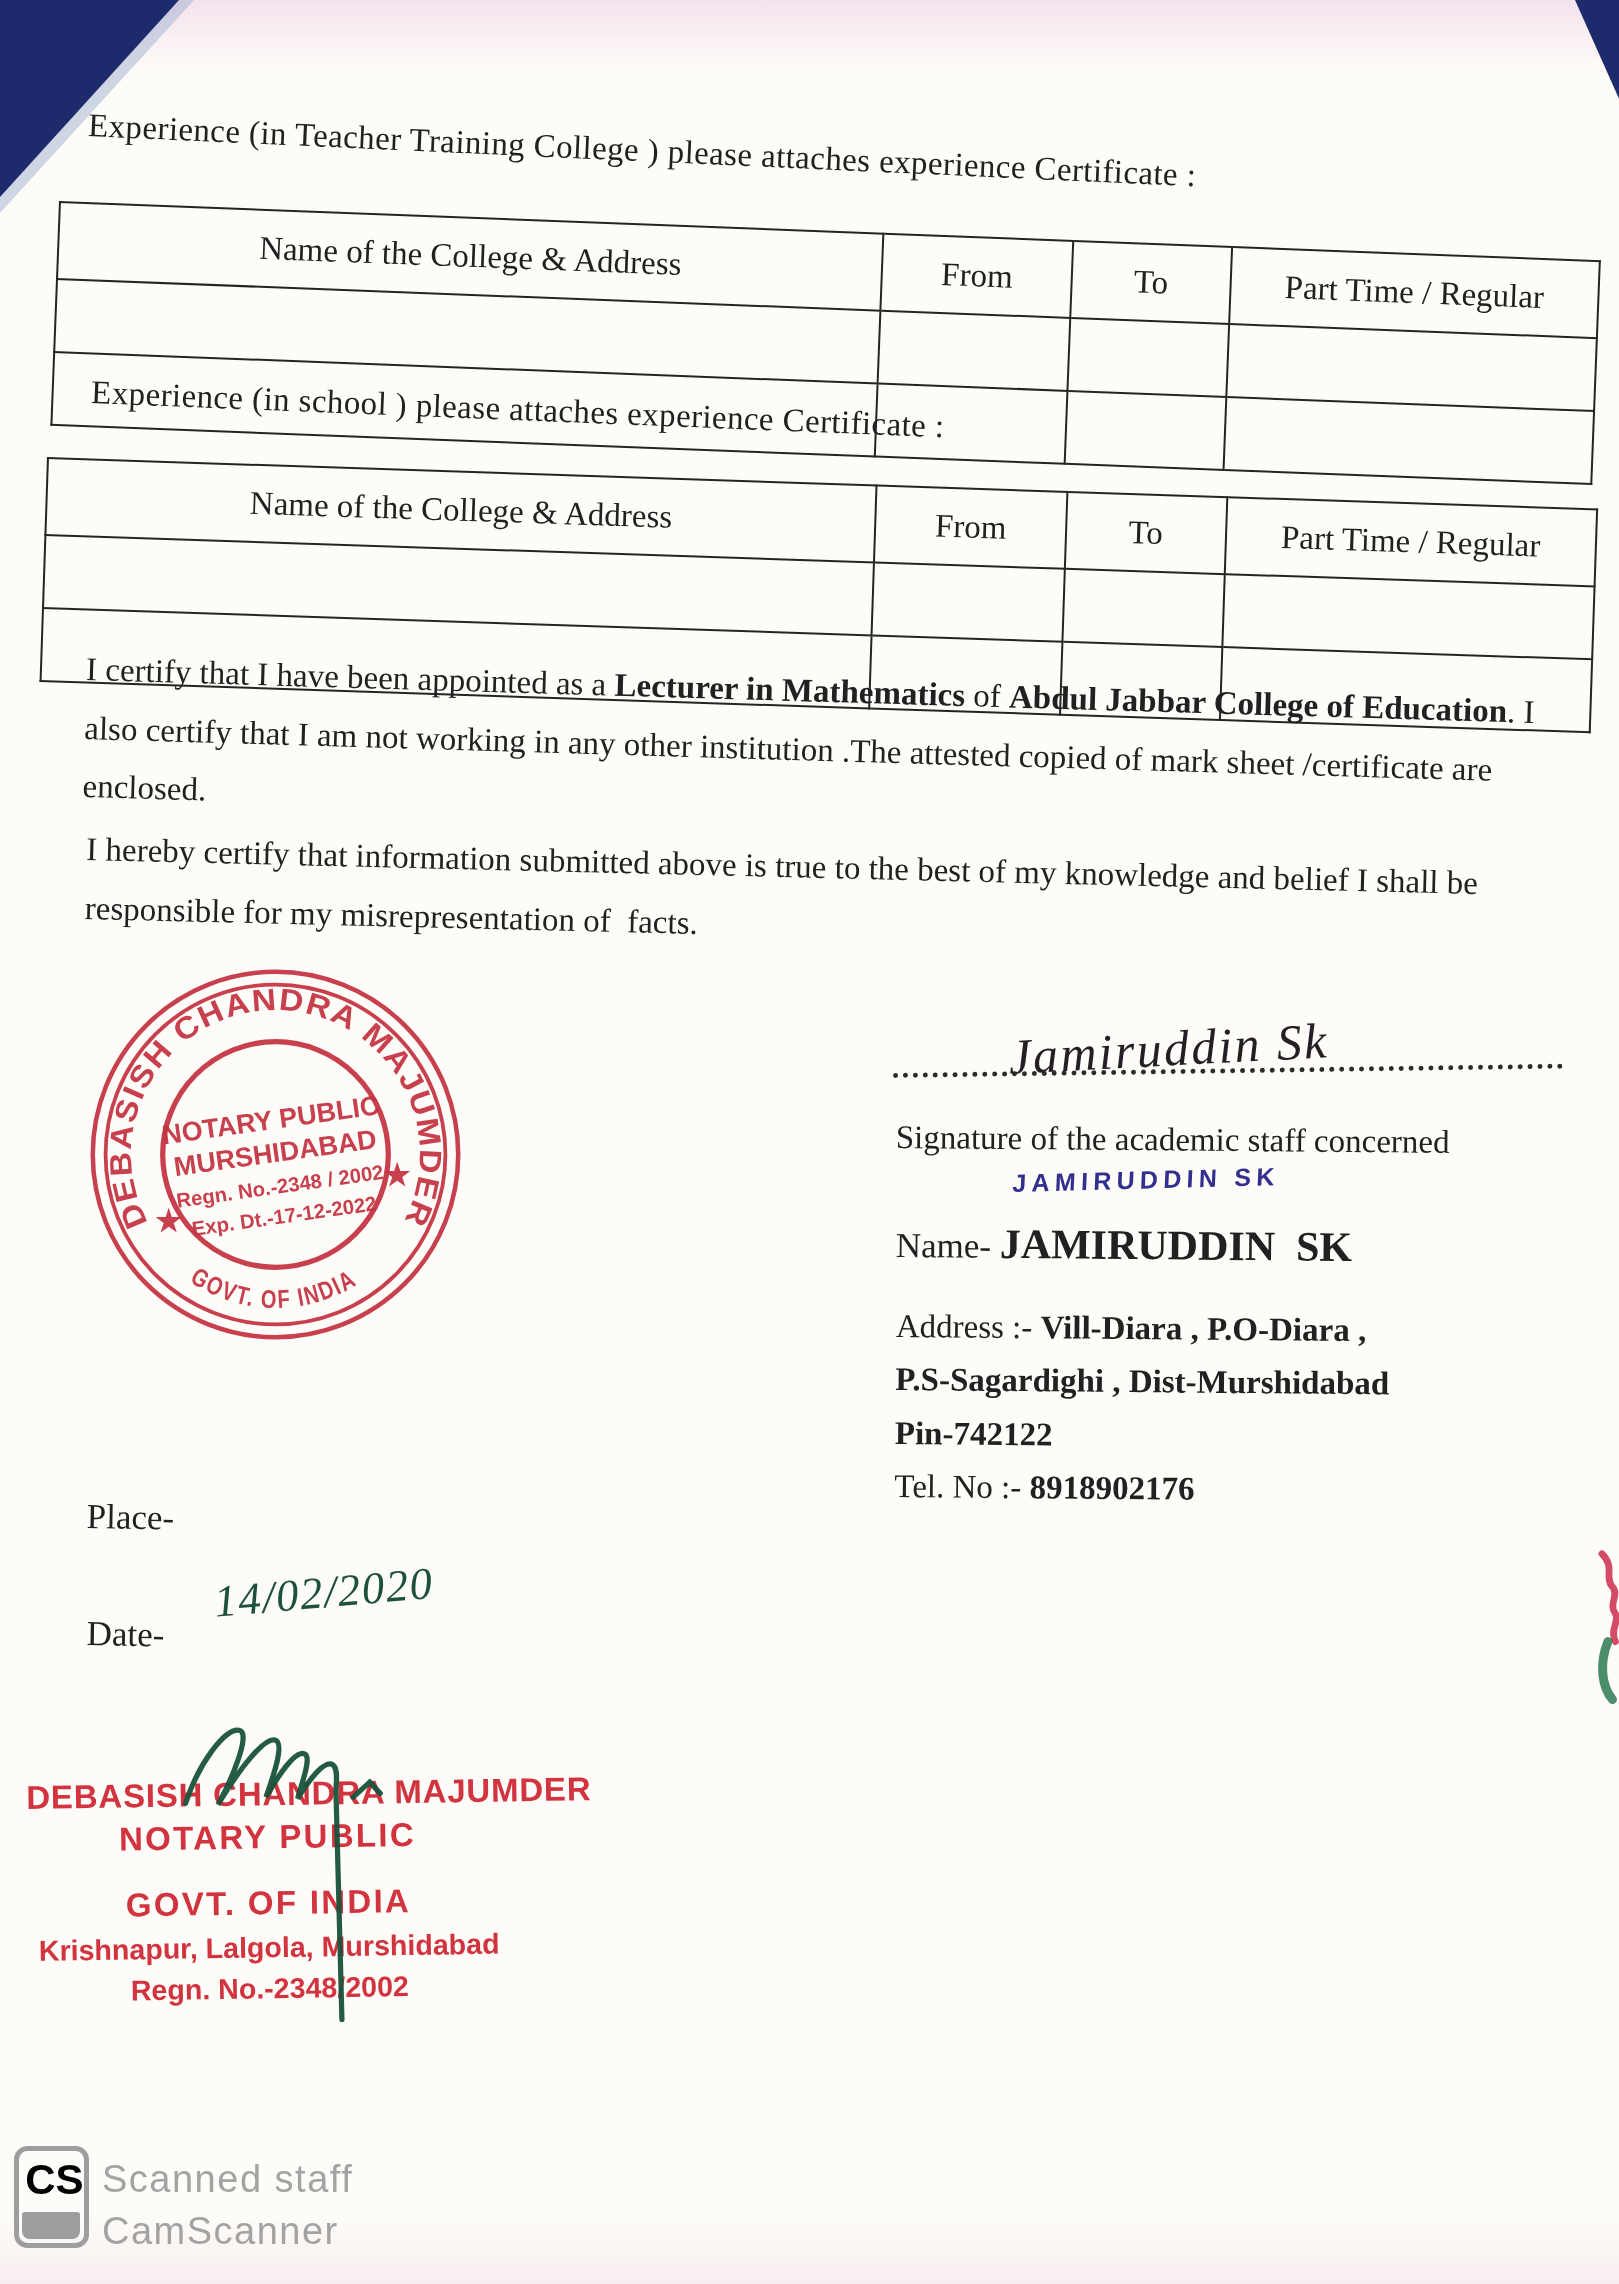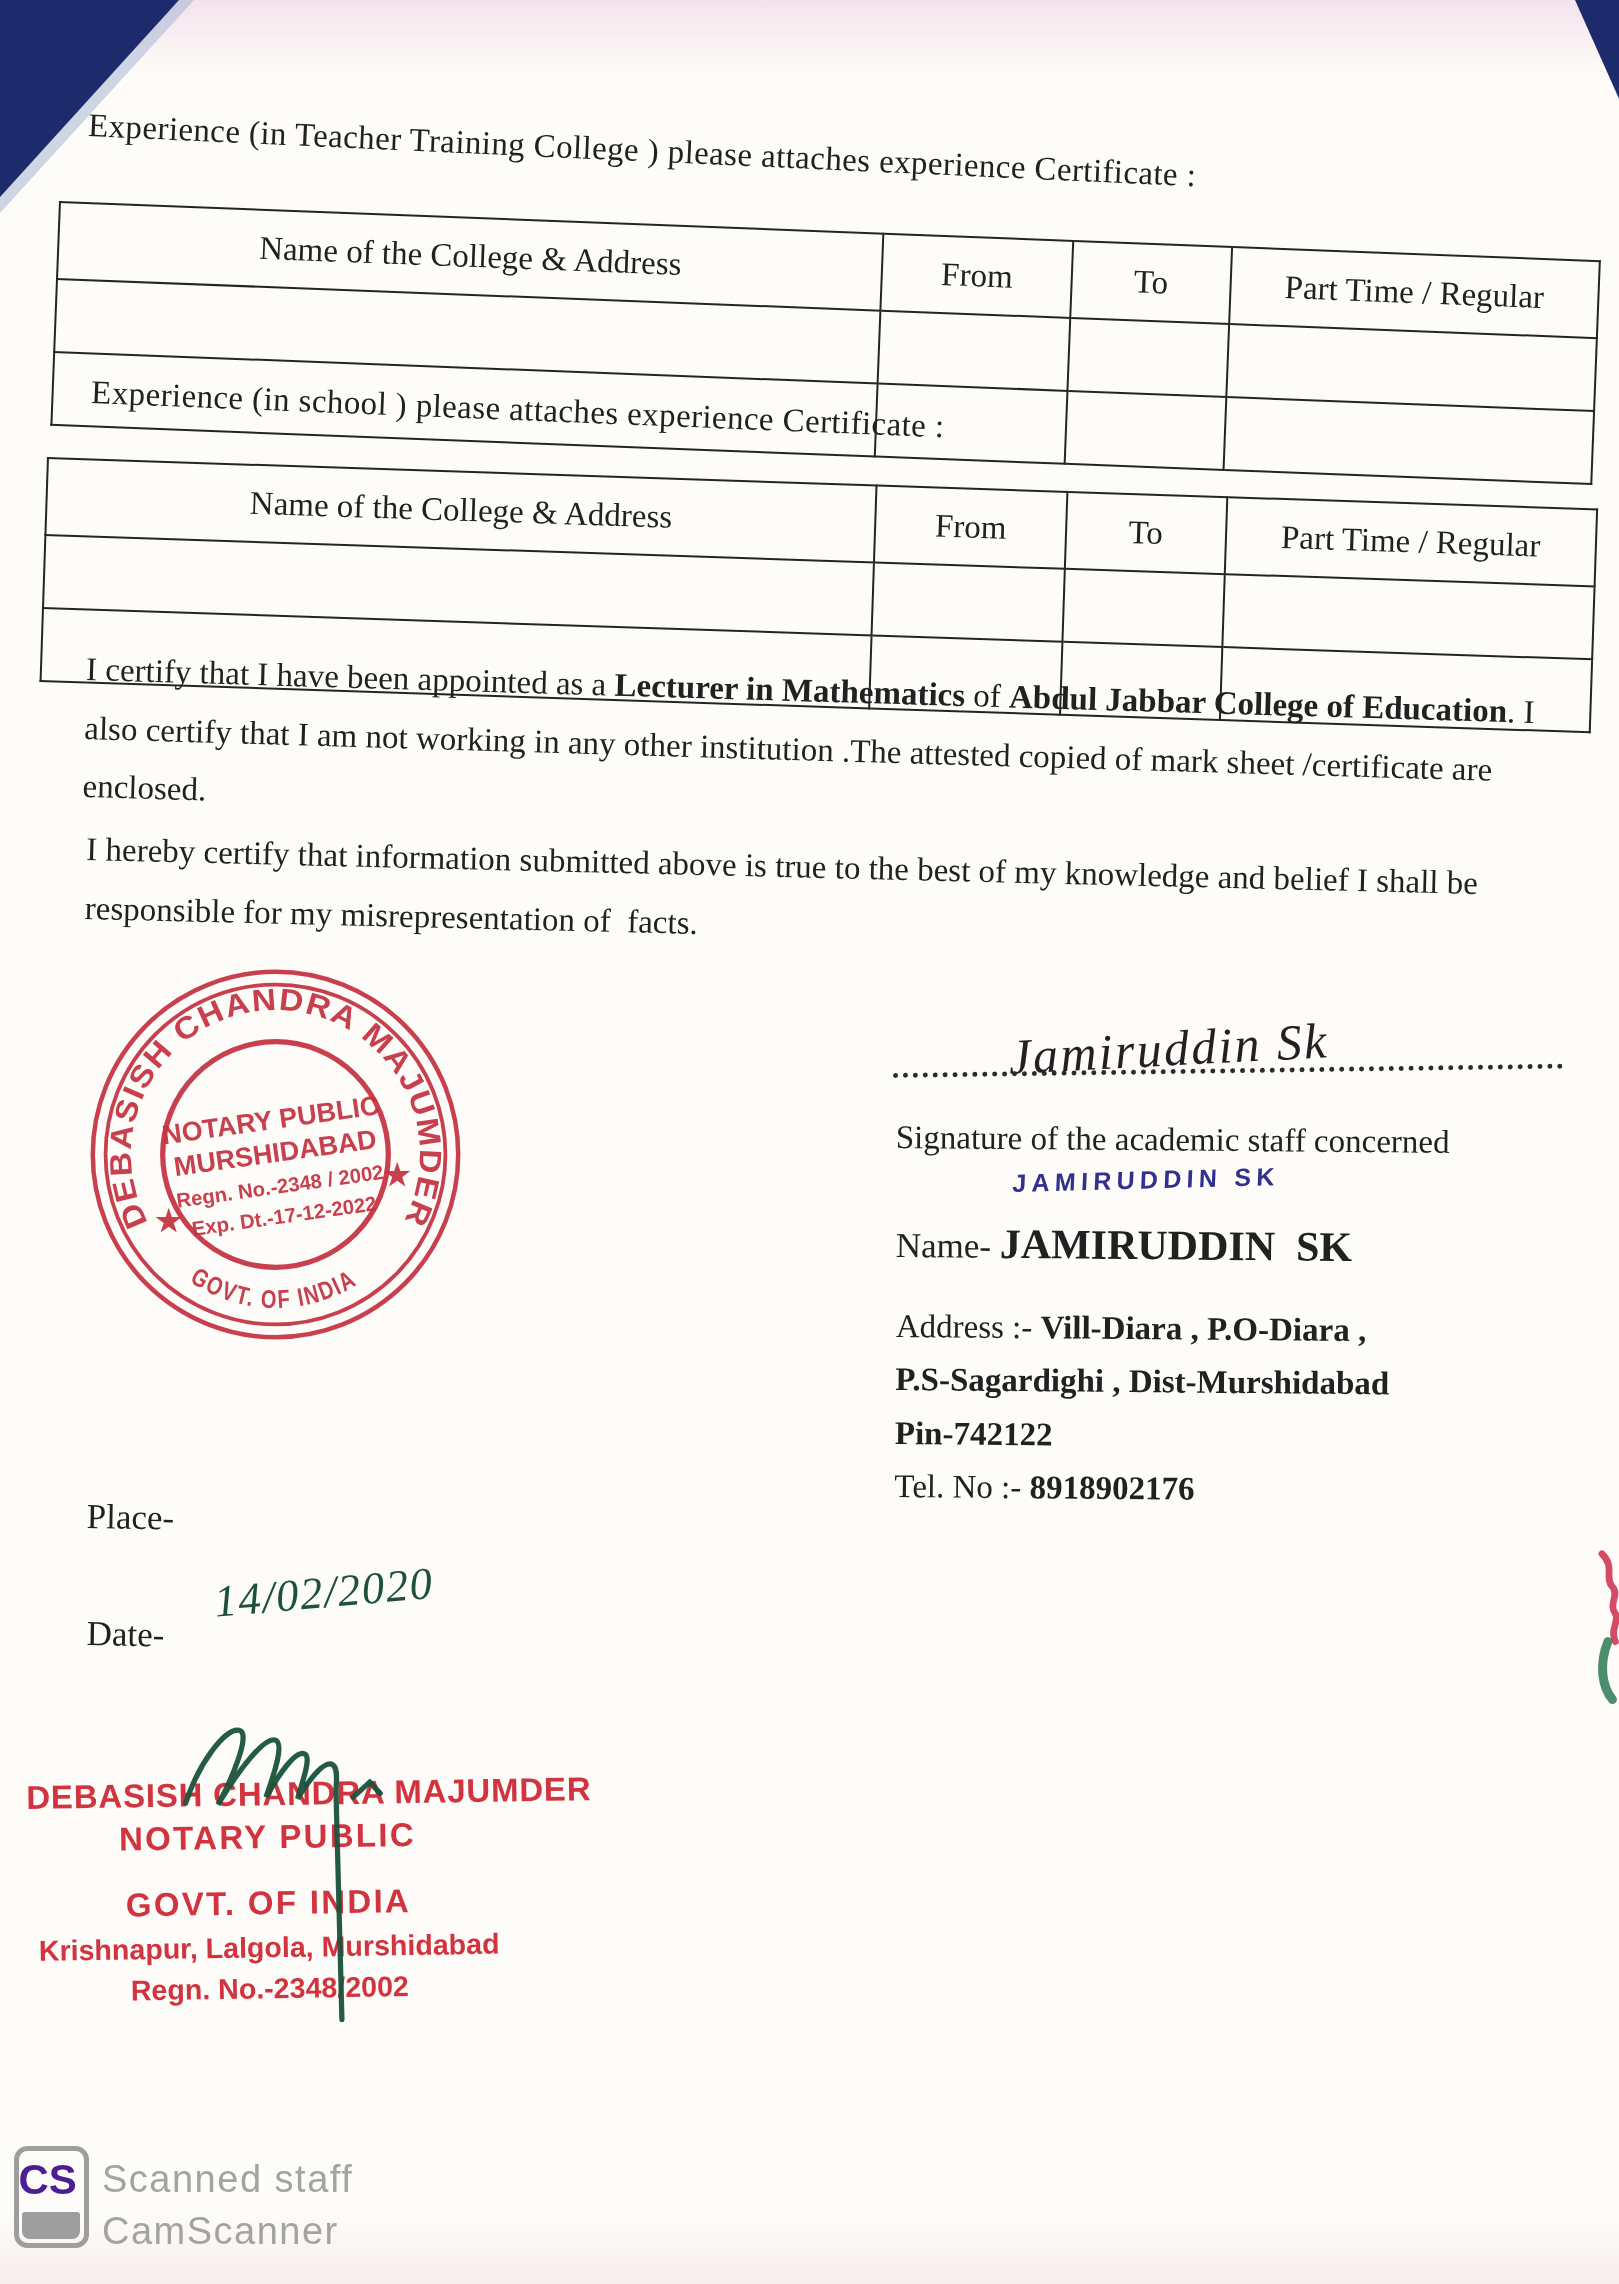--- a/index.html
+++ b/index.html
@@ -50,22 +50,22 @@
   .line-stamp{width:481px;text-align:center;font-family:"Liberation Sans",sans-serif;
     font-weight:bold;color:#d2343f;transform-origin:left top;}
   .line-stamp .l1{font-size:33px;letter-spacing:0.8px;white-space:nowrap;}
   .line-stamp .l2{font-size:33px;letter-spacing:2.3px;margin-top:4.5px;}
   .line-stamp .l3{font-size:33px;letter-spacing:2.3px;margin-top:28.6px;}
   .line-stamp .l4{font-size:28.6px;margin-top:9px;white-space:nowrap;}
   .line-stamp .l5{font-size:28.6px;margin-top:7.5px;}
   
   .cs-logo{left:13.5px;top:2146px;width:75px;height:102px;border:5.3px solid #9e9e9e;
     border-radius:13.5px;box-sizing:border-box;}
-  .cs-logo .cs-txt{position:absolute;left:0;top:4.5px;width:100%;text-align:left;
-    font-family:"Liberation Sans",sans-serif;font-weight:bold;font-size:42px;color:#4c1d95;}
+  .cs-logo .cs-txt{position:absolute;left:0;top:4.5px;width:100%;text-align:right;
+    font-family:"Liberation Sans",sans-serif;font-weight:bold;font-size:42px;color:#000000;}
   .cs-logo .cs-tray{position:absolute;left:3.8px;right:3.8px;bottom:3.8px;height:27px;
     background:#9e9e9e;border-radius:3px 3px 7.5px 7.5px;}
   .cs-text{font-family:"Liberation Sans",sans-serif;color:#a3a3a3;font-size:38px;
     letter-spacing:1.5px;white-space:nowrap;}
   svg{display:block;}
 </style>
 </head>
 <body>
 
 <div class="page">

